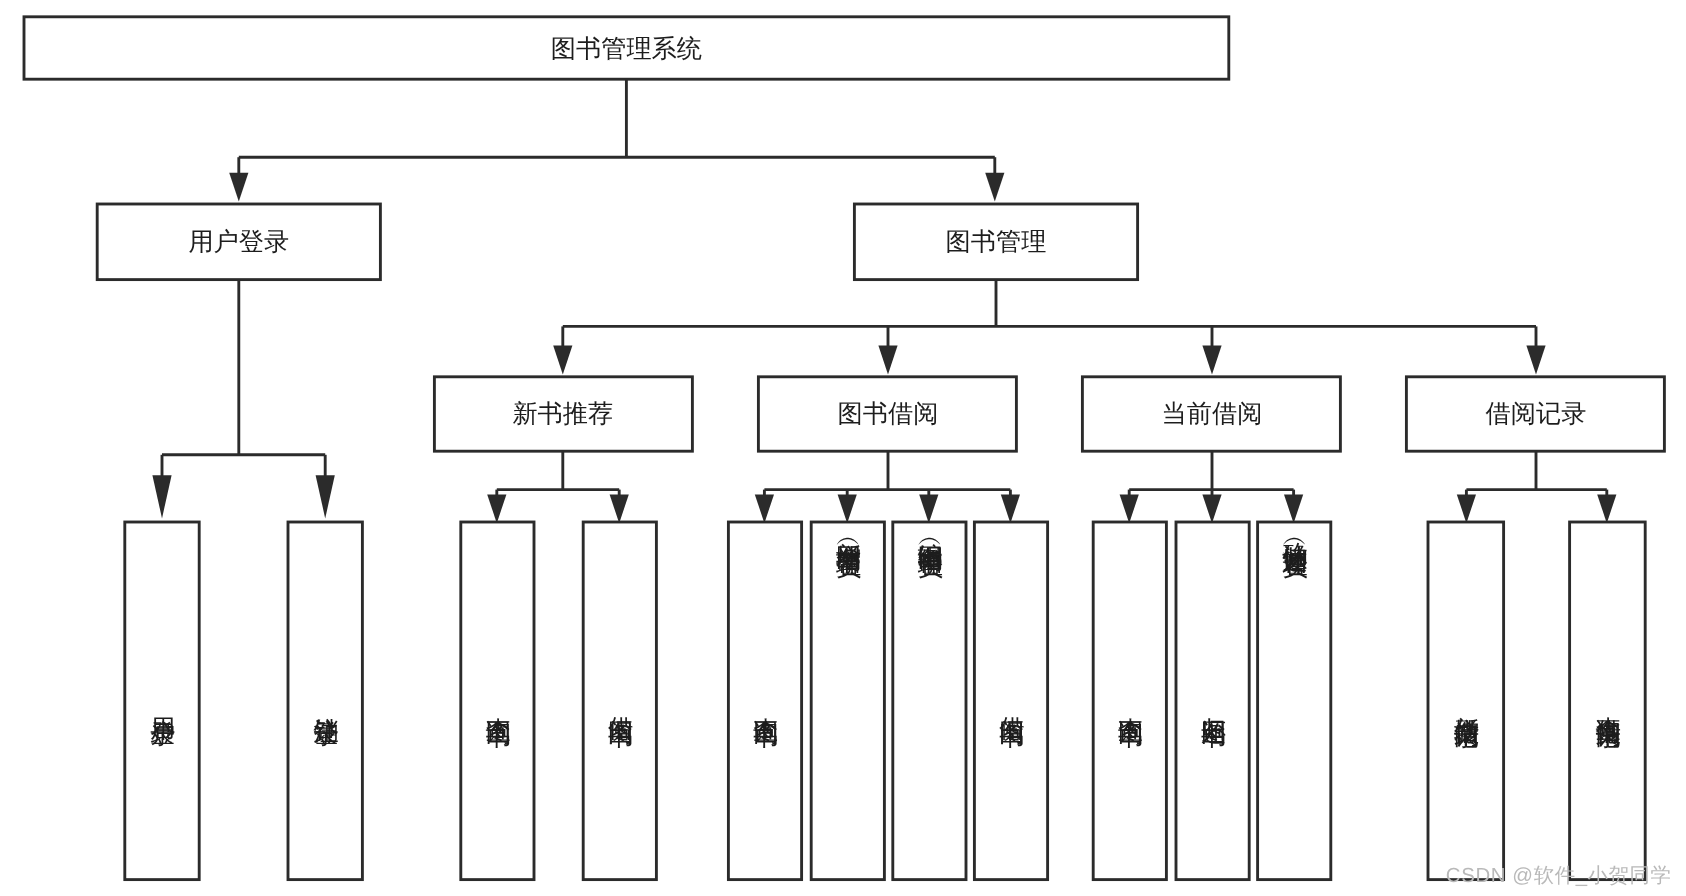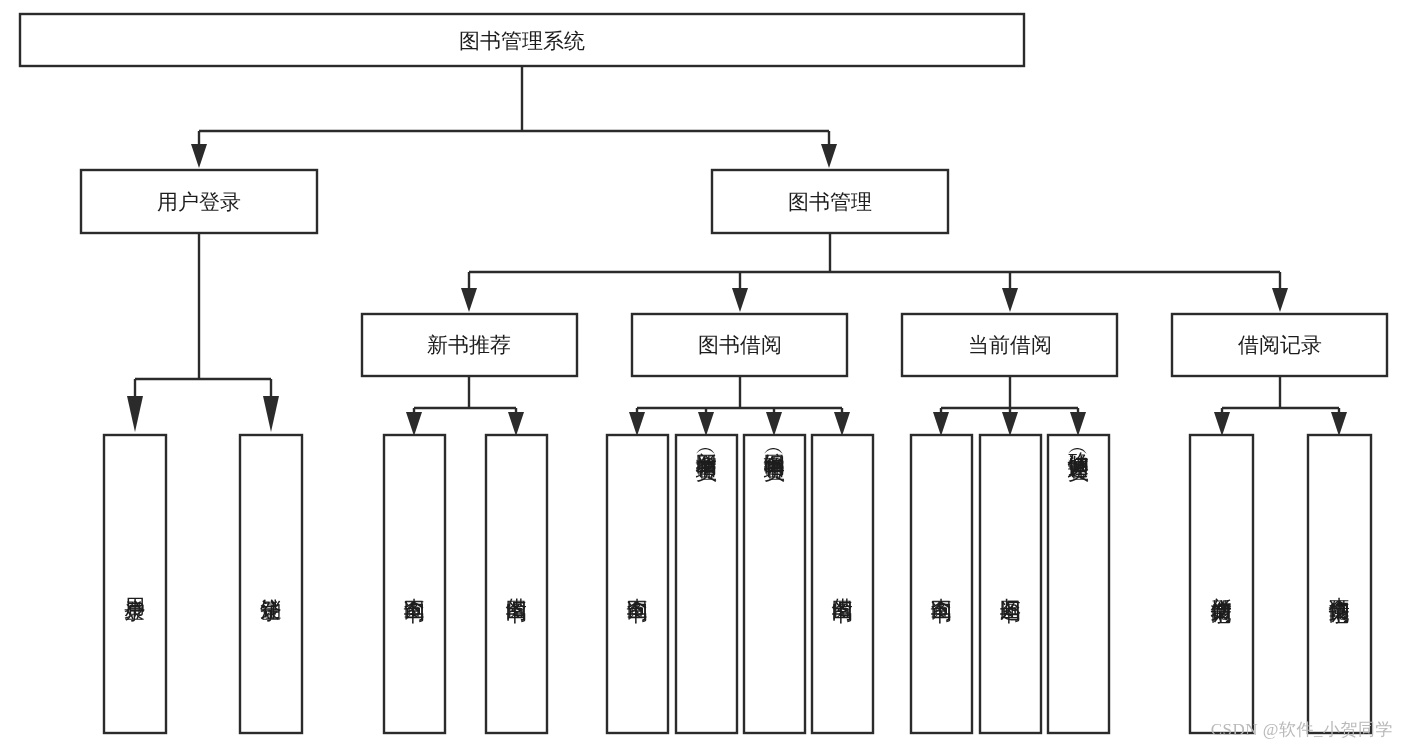--- a/index.html
+++ b/index.html
@@ -63,21 +63,21 @@
     line-height: 1.12;
     letter-spacing: 1.5px;
     color: #1d1d1d;
     white-space: nowrap;
     text-align: center;
   }
   .watermark {
     position: absolute;
     right: 12px;
     bottom: 6px;
-    font-family: Liberation Serif, serif;
+    font-family: Liberation Sans, sans-serif;
     font-size: 17px;
     color: #b9b9b9;
     letter-spacing: 0.5px;
     white-space: nowrap;
     pointer-events: none;
   }
 </style>
 </head>
 <body>
 

